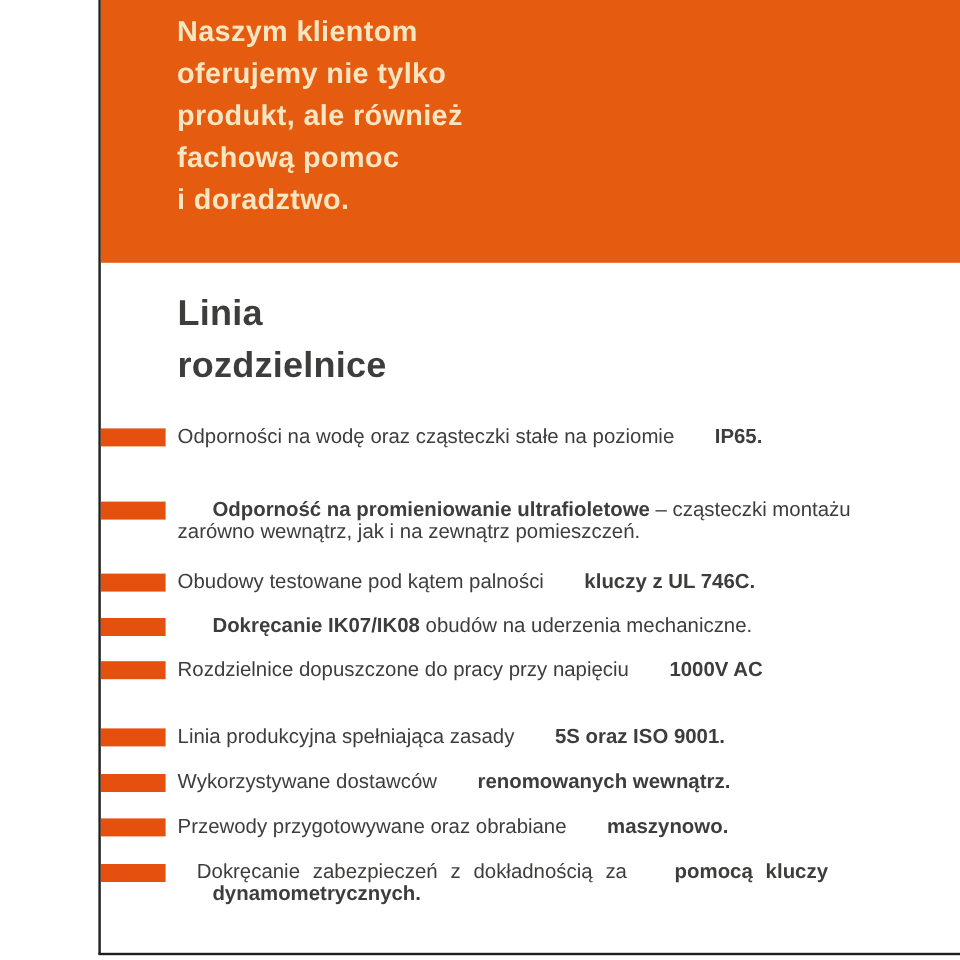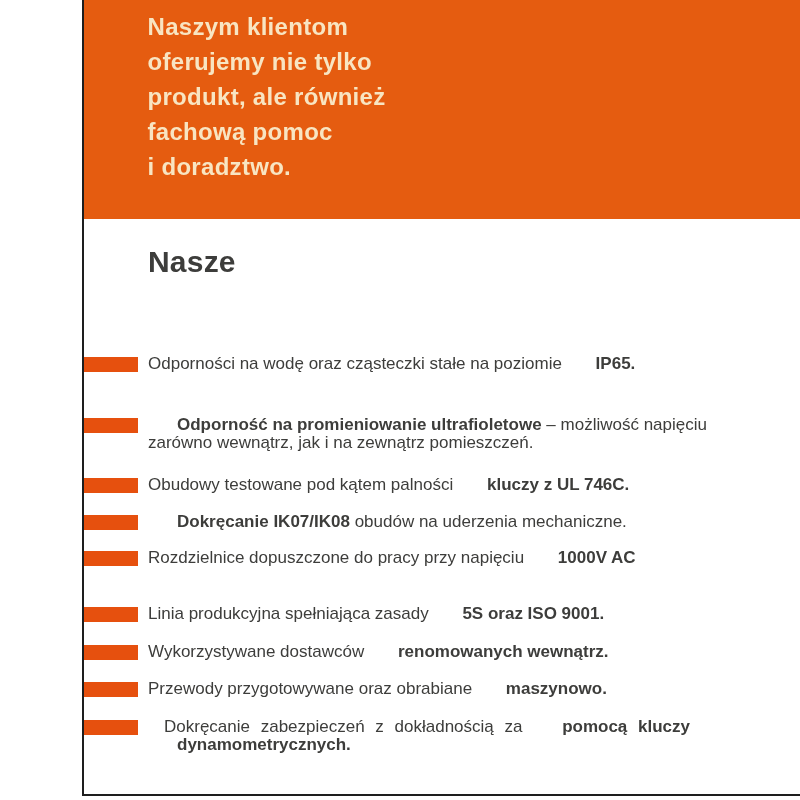--- a/index.html
+++ b/index.html
@@ -50,34 +50,35 @@
   <div class="hero-text">
     <div>Naszym klientom</div>
     <div>oferujemy nie tylko</div>
     <div>produkt, ale również</div>
     <div>fachową pomoc</div>
     <div>i doradztwo.</div>
   </div>
 </div>
 
 <div class="section-title">
-  <div>Nasze</div>
+  <div>Linia</div>
+  <div>rozdzielnice</div>
 </div>
 
 <div id="feature-list">
     <div class="feature-row" style="top: 357px;">
       <span class="bullet-bar"></span>
       <div class="feature-text">
         <div class="line"><span>Odporności na wodę oraz cząsteczki stałe na poziomie </span><span class="b">IP65.</span></div>
       </div>
     </div>
     <div class="feature-row" style="top: 418px;">
       <span class="bullet-bar"></span>
       <div class="feature-text">
-        <div class="line"><span class="b">Odporność na promieniowanie ultrafioletowe</span><span> –  możliwość napięciu</span></div>
+        <div class="line"><span class="b">Odporność na promieniowanie ultrafioletowe</span><span> –  cząsteczki montażu</span></div>
         <div class="line"><span>zarówno wewnątrz, jak i na zewnątrz pomieszczeń.</span></div>
       </div>
     </div>
     <div class="feature-row" style="top: 478px;">
       <span class="bullet-bar"></span>
       <div class="feature-text">
         <div class="line"><span>Obudowy testowane pod kątem palności </span><span class="b">kluczy z UL 746C.</span></div>
       </div>
     </div>
     <div class="feature-row" style="top: 515px;">

